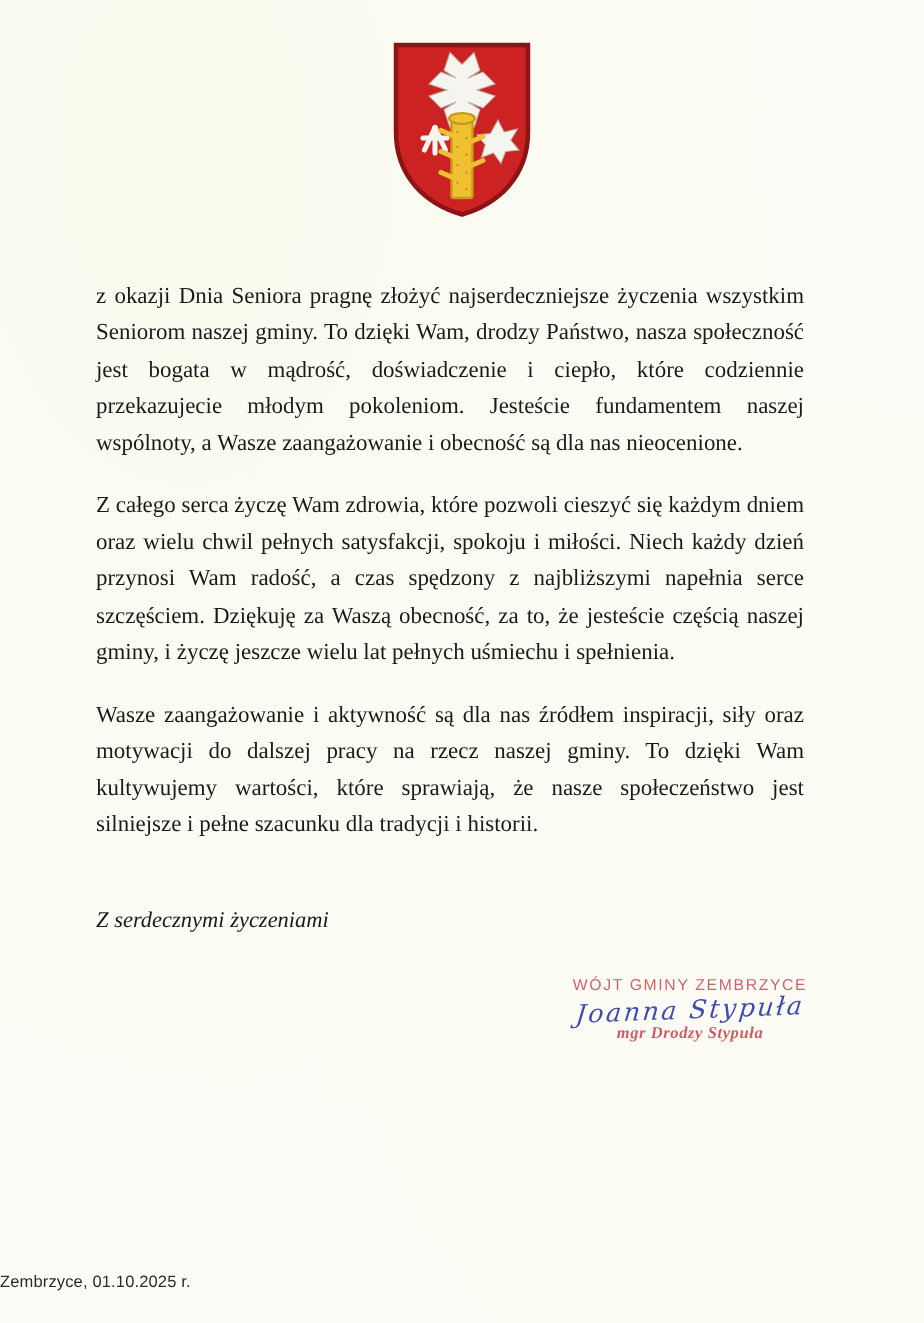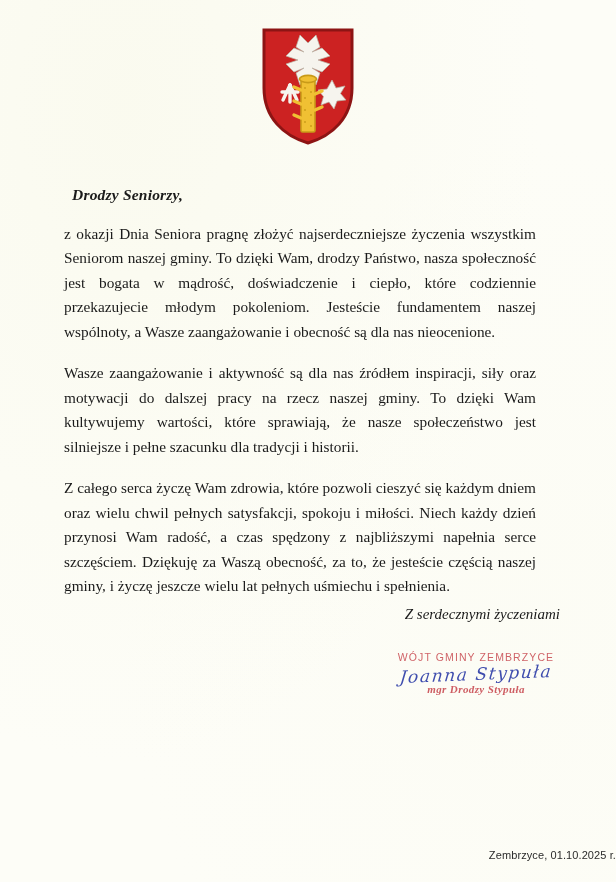--- a/index.html
+++ b/index.html
@@ -61,31 +61,30 @@
     margin: 0 16px 17px 0;
     hyphens: none;
   }
   .para:last-of-type { margin-bottom: 0; }
 
   .closing {
     position: absolute;
     top: 606px;
     left: 64px;
     width: 496px;
-    text-align: right;
     font-style: italic;
     font-size: 15px;
     padding-right: 4px;
   }
 
   
   .stamp {
     position: absolute;
     top: 652px;
-    left: 392px;
+    left: 376px;
     width: 168px;
     text-align: center;
     line-height: 1;
   }
   .stamp-title {
     color: #c8484f;
     font-family: "Liberation Sans", "DejaVu Sans", sans-serif;
     font-size: 10.5px;
     letter-spacing: 1.1px;
     opacity: 0.85;
@@ -113,21 +112,21 @@
     opacity: 0.88;
     white-space: nowrap;
   }
 
   
   .footer {
     position: absolute;
     top: 849px;
     left: 0;
     right: 0;
-    text-align: right;
+    text-align: left;
     font-family: "Liberation Sans", "DejaVu Sans", sans-serif;
     font-size: 11px;
     color: #2b2b2b;
     letter-spacing: 0.1px;
   }
 </style>
 </head>
 <body>
 
 <div class="page">
@@ -176,27 +175,26 @@
           <circle cx="45" cy="84" r="0.9"></circle>
             <circle cx="51" cy="89" r="0.9"></circle>
           <circle cx="45" cy="96" r="0.9"></circle>
             <circle cx="51" cy="100" r="0.9"></circle>
         </g>
       </g>
     </svg>
   </div>
 
   <div class="letter">
-    <div class="salutation">Drodzy Seniorzy,</div>
 
     <p class="para">z okazji Dnia Seniora pragnę złożyć najserdeczniejsze życzenia wszystkim Seniorom naszej gminy. To dzięki Wam, drodzy Państwo, nasza społeczność jest bogata w mądrość, doświadczenie i ciepło, które codziennie przekazujecie młodym pokoleniom. Jesteście fundamentem naszej wspólnoty, a Wasze zaangażowanie i obecność są dla nas nieocenione.</p>
 
+    <p class="para">Z całego serca życzę Wam zdrowia, które pozwoli cieszyć się każdym dniem oraz wielu chwil pełnych satysfakcji, spokoju i miłości. Niech każdy dzień przynosi Wam radość, a czas spędzony z najbliższymi napełnia serce szczęściem. Dziękuję za Waszą obecność, za to, że jesteście częścią naszej gminy, i życzę jeszcze wielu lat pełnych uśmiechu i spełnienia.</p>
+
     <p class="para">Wasze zaangażowanie i aktywność są dla nas źródłem inspiracji, siły oraz motywacji do dalszej pracy na rzecz naszej gminy. To dzięki Wam kultywujemy wartości, które sprawiają, że nasze społeczeństwo jest silniejsze i pełne szacunku dla tradycji i historii.</p>
-
-    <p class="para">Z całego serca życzę Wam zdrowia, które pozwoli cieszyć się każdym dniem oraz wielu chwil pełnych satysfakcji, spokoju i miłości. Niech każdy dzień przynosi Wam radość, a czas spędzony z najbliższymi napełnia serce szczęściem. Dziękuję za Waszą obecność, za to, że jesteście częścią naszej gminy, i życzę jeszcze wielu lat pełnych uśmiechu i spełnienia.</p>
   </div>
 
   <div class="closing">Z serdecznymi życzeniami</div>
 
   <div class="stamp">
     <div class="stamp-title">WÓJT GMINY ZEMBRZYCE</div>
     <div class="stamp-signature">Joanna Stypuła</div>
     <div class="stamp-name">mgr Drodzy Stypuła</div>
   </div>
 

